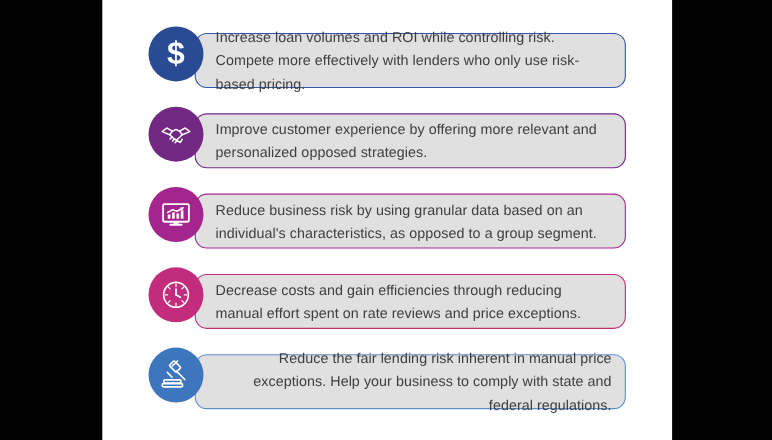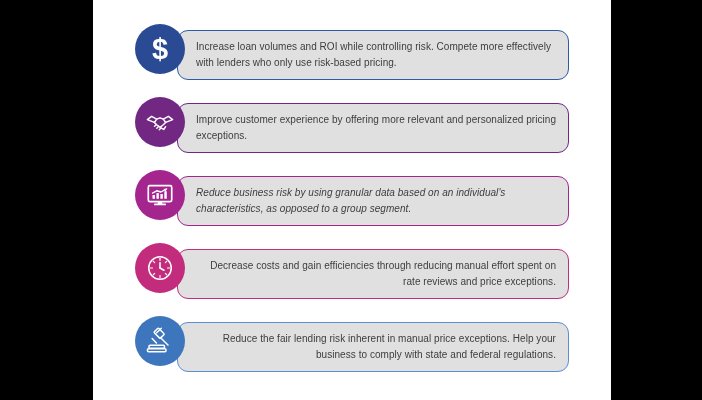--- a/index.html
+++ b/index.html
@@ -49,21 +49,21 @@
     background: #e0e0e0;
     border: 1.6px solid #2e5aa8;
     border-radius: 11px;
     box-sizing: border-box;
     display: flex;
     align-items: center;
   }
   .card-text {
     margin: 0;
     padding: 0 12px 0 18px;
-    font-size: 10px;
+    font-size: 13px;
     line-height: 1.62;
     color: #3d3d3d;
     letter-spacing: 0.05px;
   }
   .badge {
     position: absolute;
     left: 0;
     top: 0;
     width: 50px;
     height: 50px;
@@ -95,60 +95,60 @@
         <div class="card" style="border-color:#2e5aa8;">
           <p class="card-text">Increase loan volumes and ROI while controlling risk. Compete more effectively with lenders who only use risk-based pricing.</p>
         </div>
         <div class="badge" style="background:#2a4b93;">
           <span class="dollar-glyph">$</span>
         </div>
       </div>
 
       <div class="benefit-row" style="top:97px;">
         <div class="card" style="border-color:#722783;">
-          <p class="card-text">Improve customer experience by offering more relevant and personalized pricing exceptions.</p>
+          <p class="card-text">Improve customer experience by offering more relevant and personalized opposed strategies.</p>
         </div>
         <div class="badge" style="background:#722783;">
           <svg width="30" height="30" viewBox="0 0 32 32">
             <g fill="none" stroke="#ffffff" stroke-width="1.5" stroke-linejoin="round" stroke-linecap="round">
               <path d="M2.5 13.5 L7 10 L12.5 13 L10 16.5 Z"></path>
               <path d="M29.5 13.5 L25 10 L19.5 13 L22 16.5 Z"></path>
               <path d="M12.5 13 L16 11.5 L19.5 13"></path>
               <path d="M10 16.5 L13 19.5 L16.5 22 L20 24 L22 21"></path>
               <path d="M22 16.5 L19.5 19 L16.5 21.5"></path>
               <path d="M12.2 18.6 L10.2 20.6"></path>
               <path d="M14.6 20.6 L12.6 22.6"></path>
               <path d="M17 22.3 L15.2 24.2"></path>
             </g>
           </svg>
         </div>
       </div>
 
       <div class="benefit-row" style="top:170px;">
-        <div class="card" style="border-color:#a5258f;font-style:italic;">
+        <div class="card" style="border-color:#a5258f;">
           <p class="card-text">Reduce business risk by using granular data based on an individual's characteristics, as opposed to a group segment.</p>
         </div>
         <div class="badge" style="background:#a5258f;">
           <svg width="30" height="30" viewBox="0 0 32 32">
             <rect x="3.5" y="6" width="25" height="17" rx="1.6" fill="none" stroke="#ffffff" stroke-width="1.8"></rect>
             <g fill="#ffffff">
               <rect x="8" y="16" width="2.6" height="4"></rect>
               <rect x="12.2" y="14" width="2.6" height="6"></rect>
               <rect x="16.4" y="15" width="2.6" height="5"></rect>
               <rect x="20.6" y="12" width="2.6" height="8"></rect>
             </g>
             <polyline points="8,14 12.5,11.5 17,12.8 23,9.5" fill="none" stroke="#ffffff" stroke-width="1.5" stroke-linejoin="round" stroke-linecap="round"></polyline>
             <polygon points="23,9.5 19.8,9.2 22.3,12.4" fill="#ffffff"></polygon>
             <rect x="13.6" y="23" width="4.8" height="2.6" fill="#ffffff"></rect>
             <rect x="9.6" y="25" width="12.8" height="1.9" rx="0.9" fill="#ffffff"></rect>
           </svg>
         </div>
       </div>
 
-      <div class="benefit-row" style="top:243px;text-align:right;">
+      <div class="benefit-row" style="top:243px;">
         <div class="card" style="border-color:#c32b7c;">
           <p class="card-text">Decrease costs and gain efficiencies through reducing manual effort spent on rate reviews and price exceptions.</p>
         </div>
         <div class="badge" style="background:#c32b7c;">
           <svg width="30" height="30" viewBox="0 0 32 32">
             <circle cx="16" cy="16" r="12" fill="none" stroke="#ffffff" stroke-width="1.6"></circle>
             <g stroke="#ffffff" stroke-width="1.2" stroke-linecap="round">
               <line x1="16" y1="5.6" x2="16" y2="8"></line>
               <line x1="16" y1="24" x2="16" y2="26.4"></line>
               <line x1="5.6" y1="16" x2="8" y2="16"></line>

